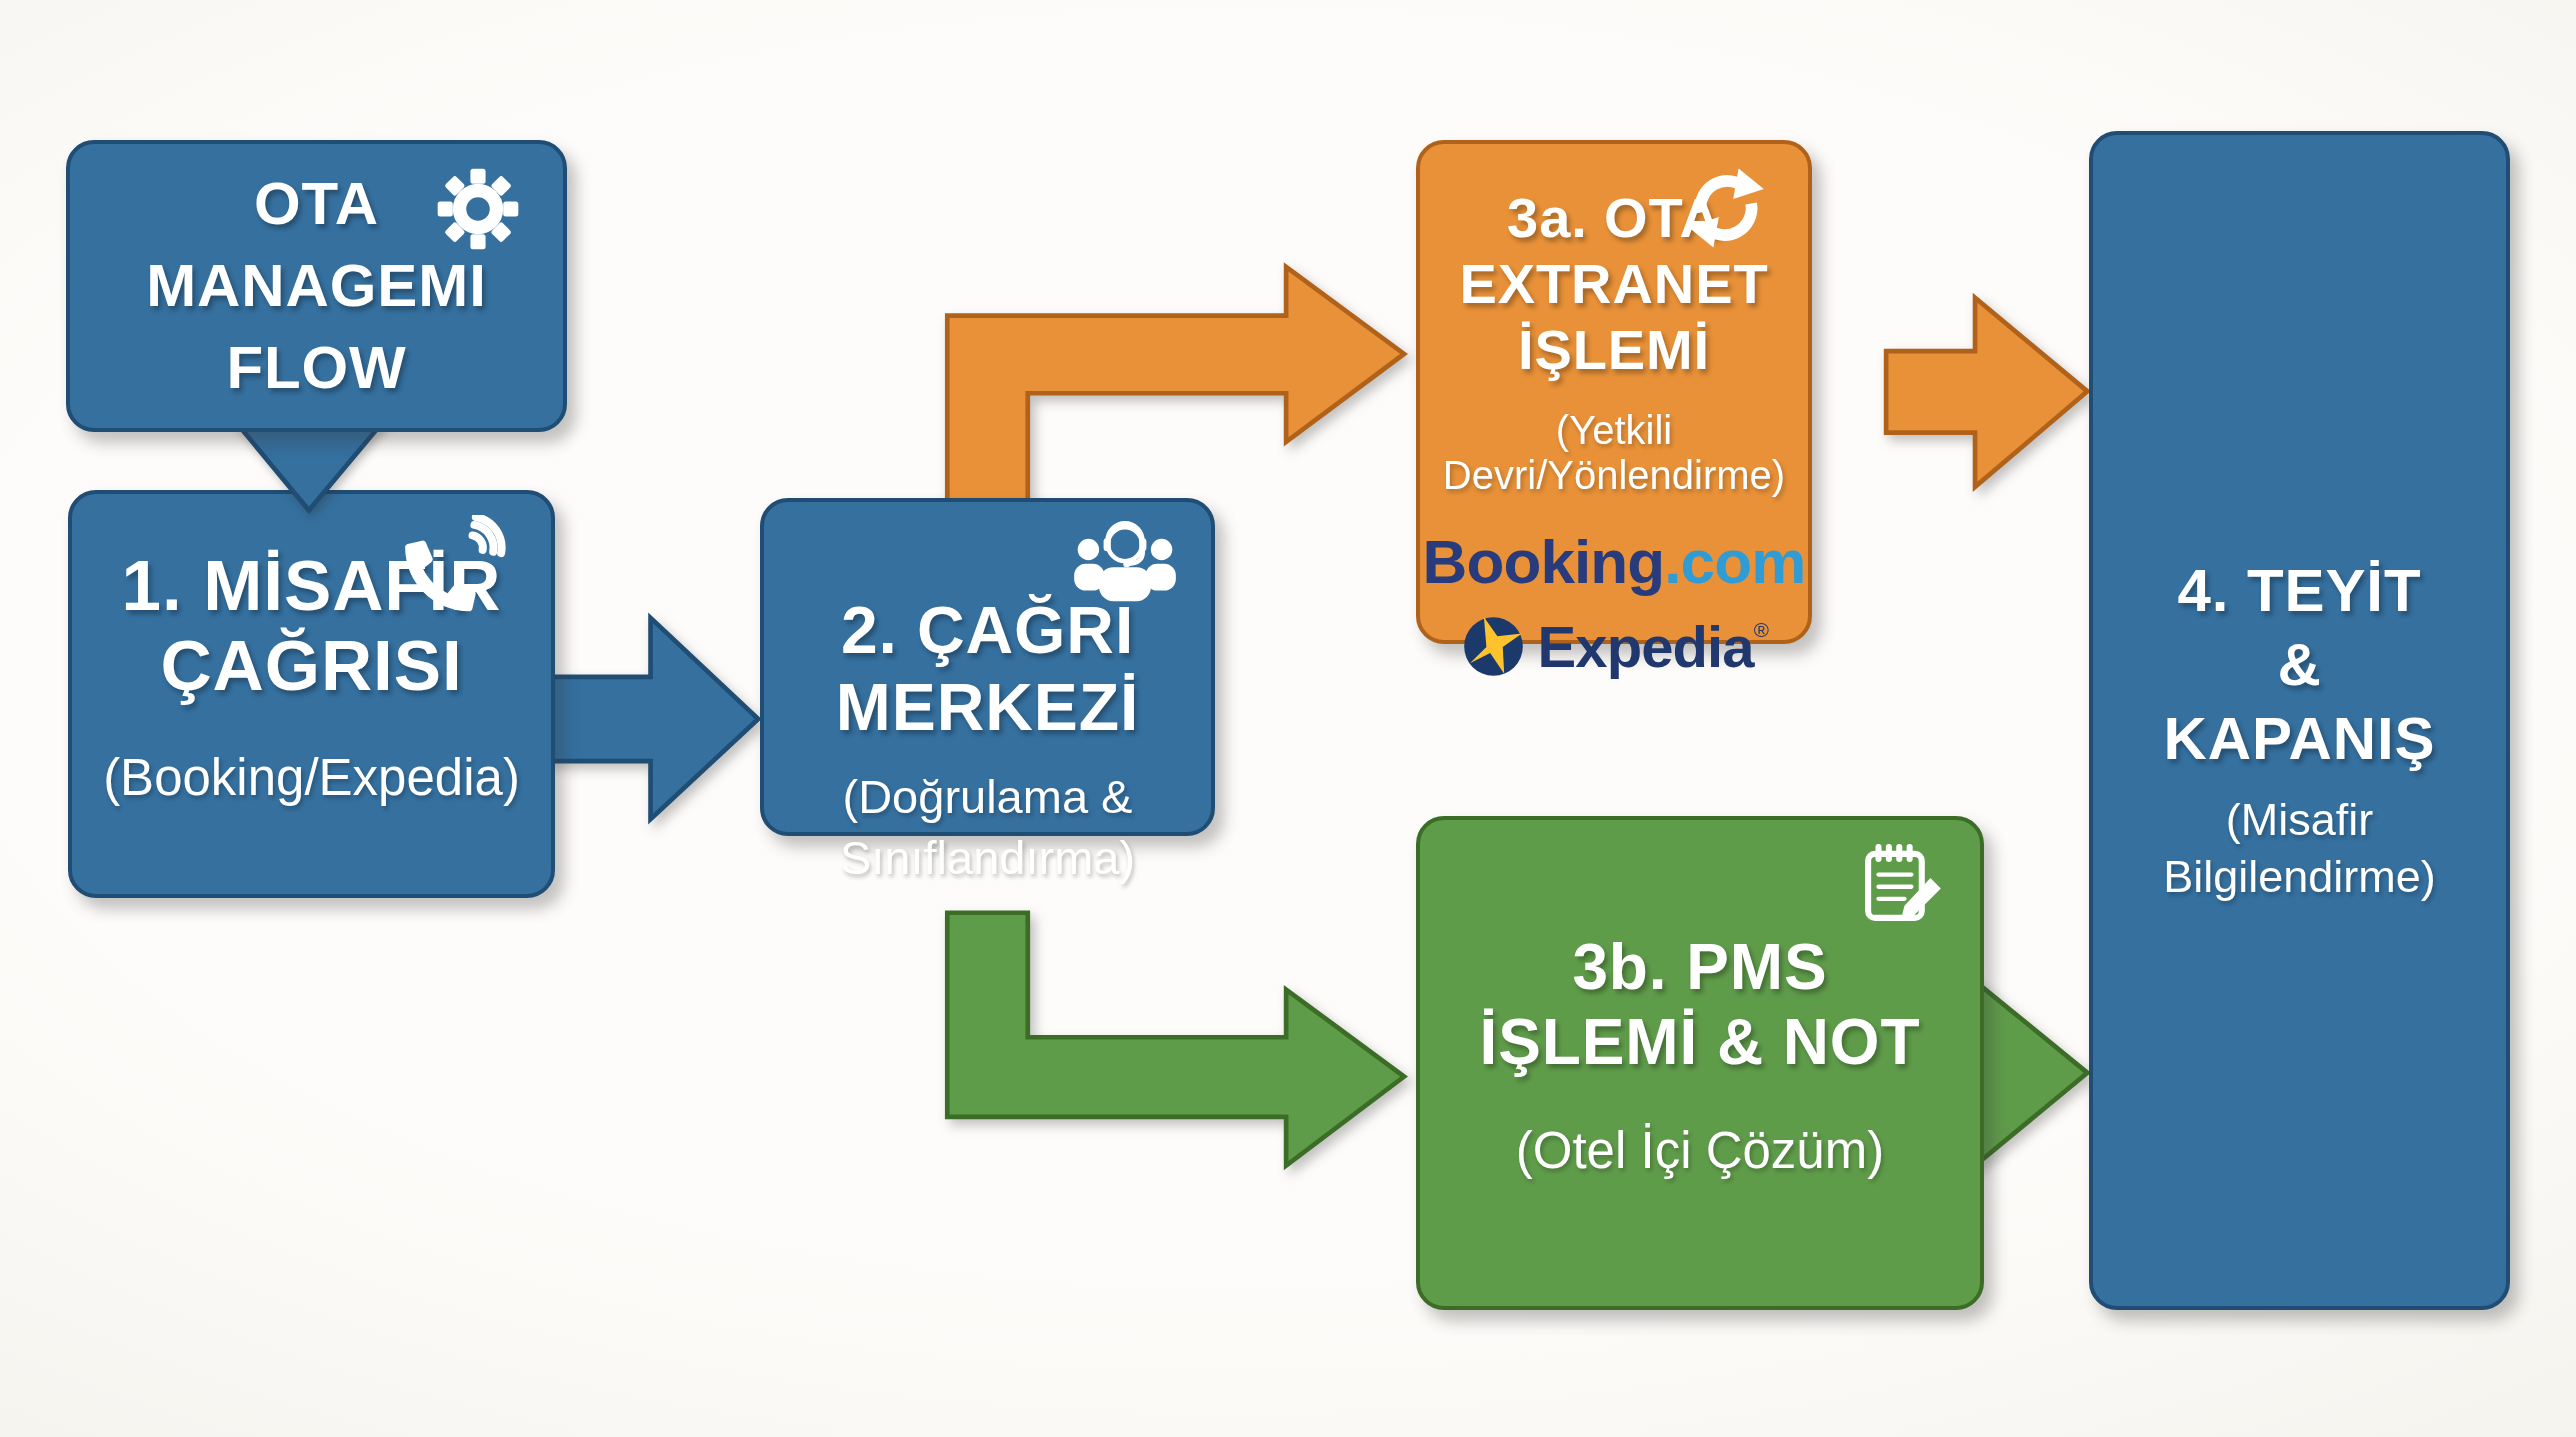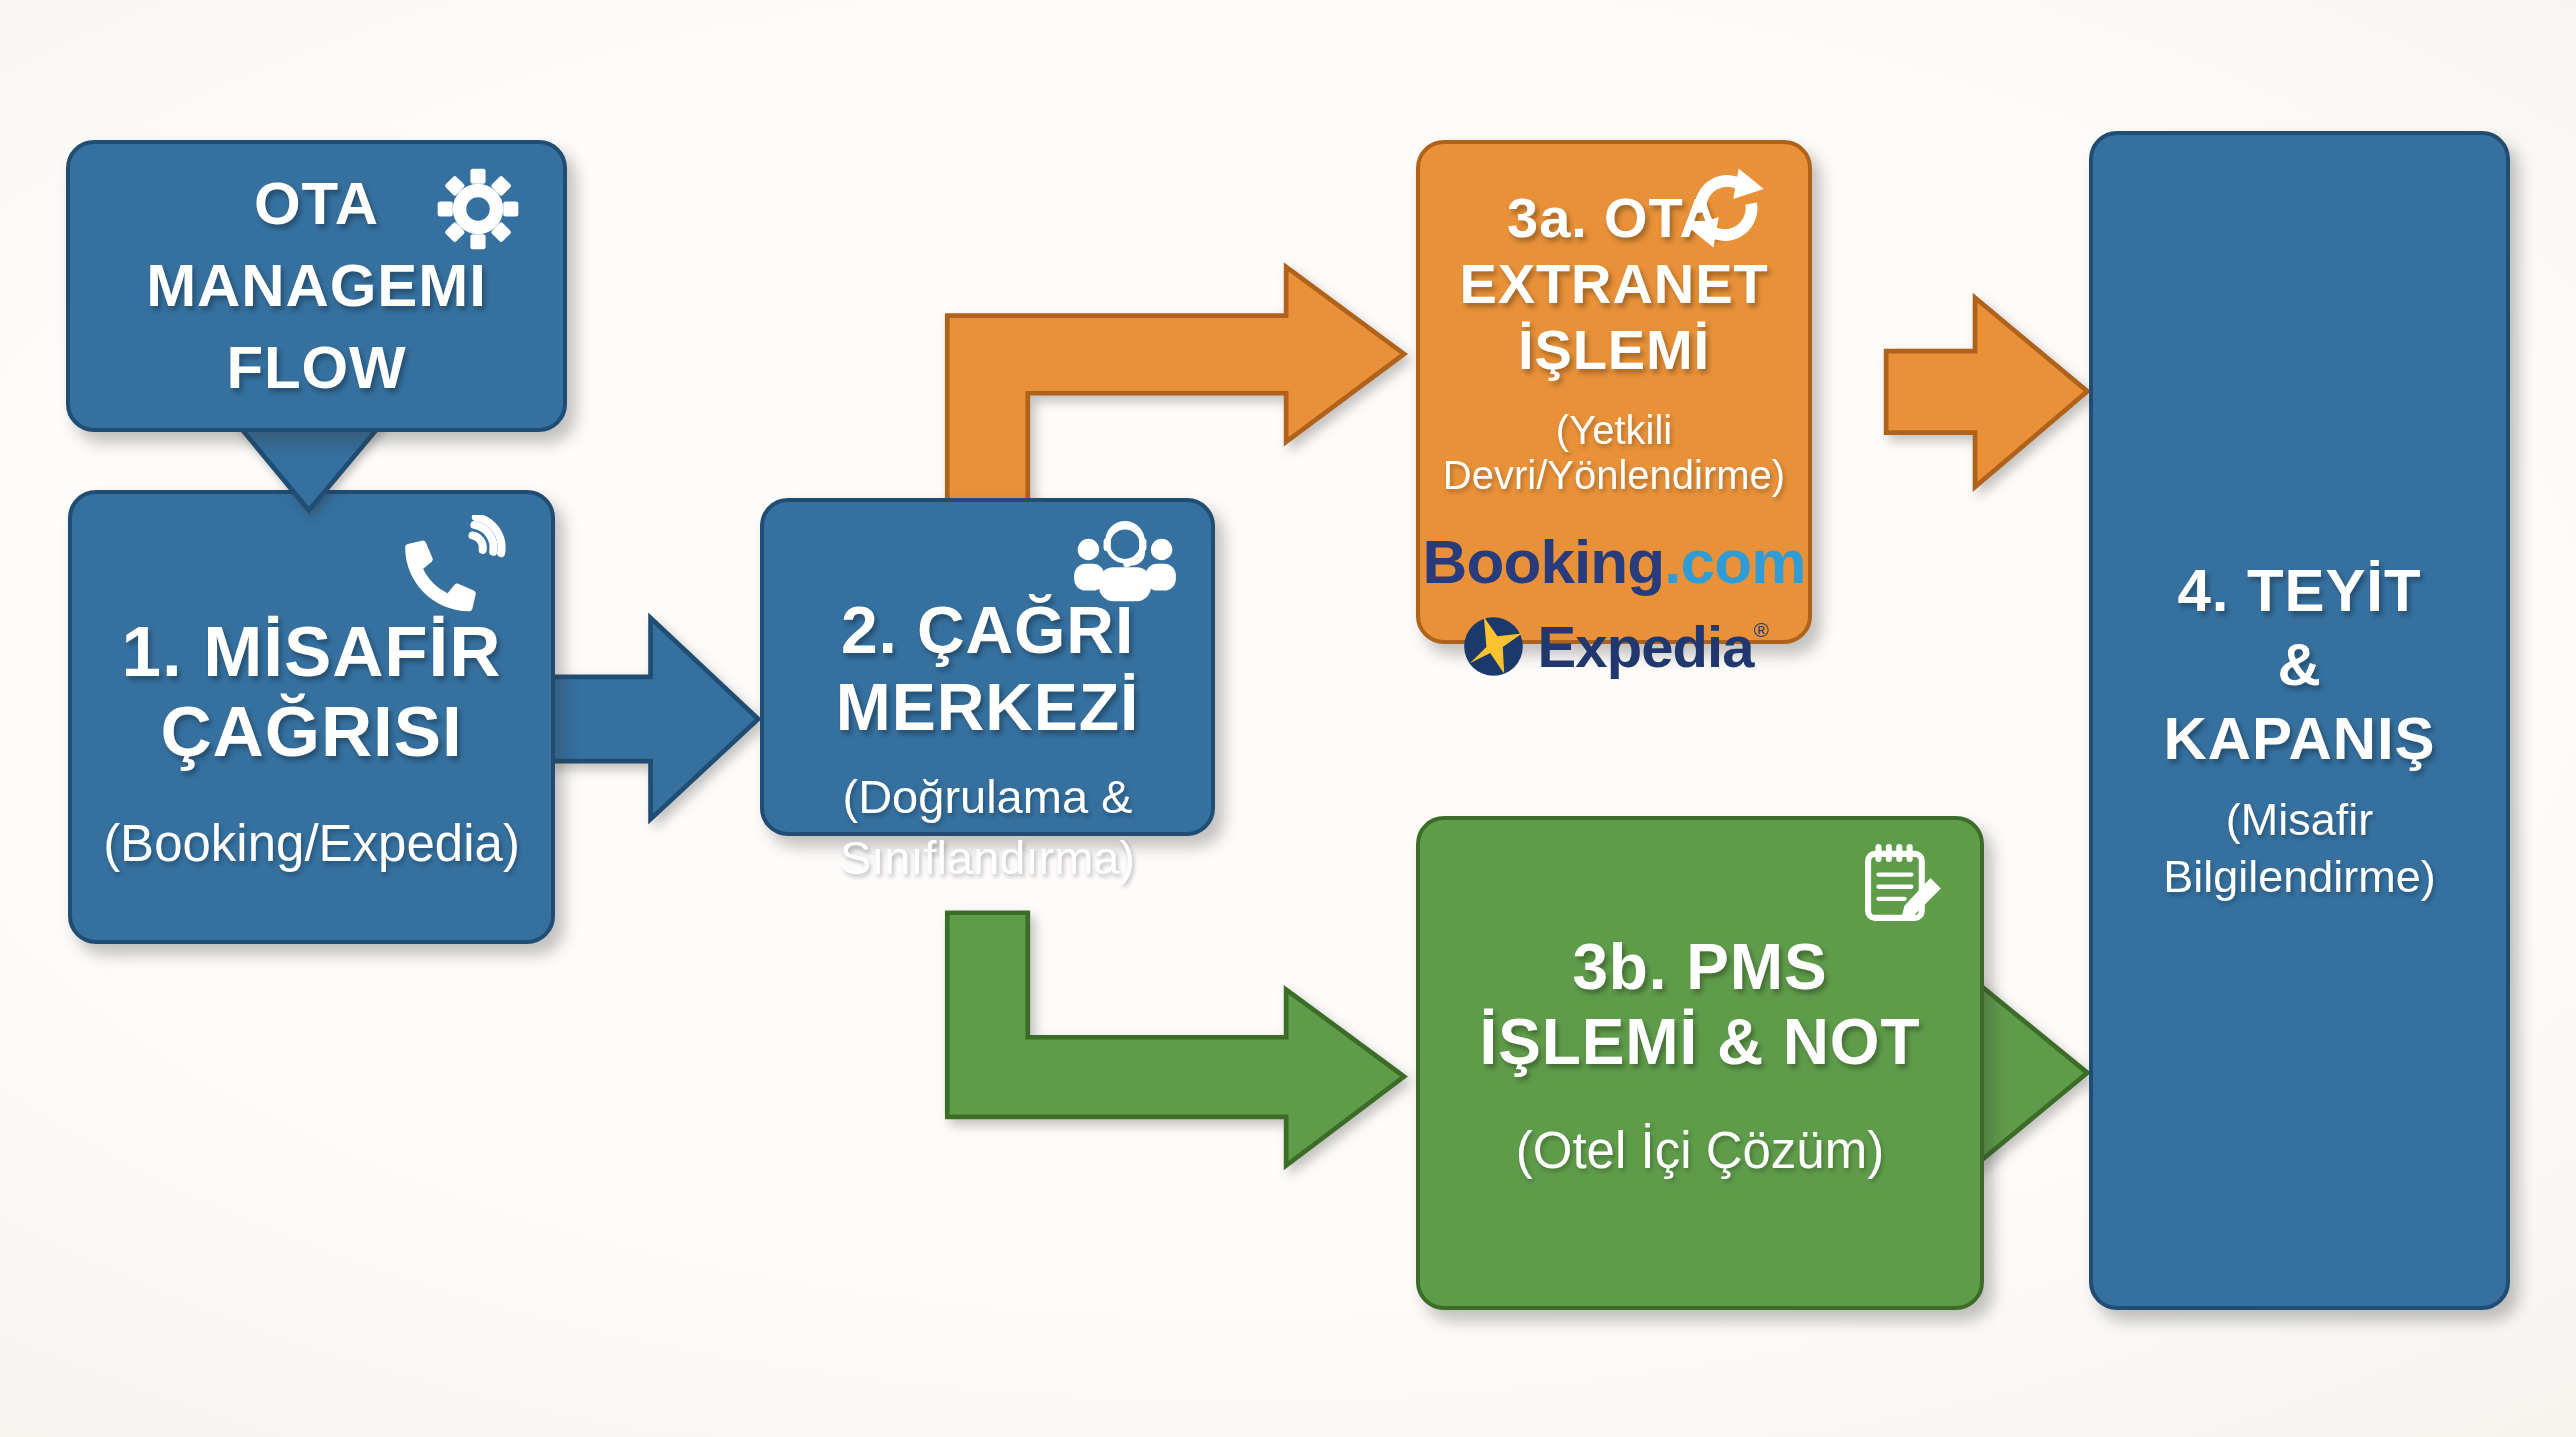--- a/index.html
+++ b/index.html
@@ -32,21 +32,21 @@
   .node.blue   { background: #35709f; border: 4.7px solid #1f4d74; }
   .node.orange { background: #e89138; border: 4.7px solid #b0621a; }
   .node.green  { background: #5f9c4a; border: 4.7px solid #3c6d27; }
 
   .title { font-weight: bold; text-shadow: 2.8px 3.7px 5.6px rgba(0,0,0,0.30); letter-spacing: 0.9px; }
   .subtitle { font-weight: normal; text-shadow: 1.9px 2.8px 4.7px rgba(0,0,0,0.25); }
 
   #bubble { left: 66px; top: 140px; width: 501px; height: 292px; z-index: 4; justify-content: center; }
   #bubble .title { font-size: 60px; line-height: 82px; }
 
-  #step1 { left: 68px;  top: 490px; width: 487px; height: 454px; padding-top: 118px; }
+  #step1 { left: 68px;  top: 490px; width: 487px; height: 408px; padding-top: 52px; }
   #step1 .title { font-size: 71px; line-height: 80px; }
   #step1 .subtitle { font-size: 51px; margin-top: 42px; }
 
   #step2 { left: 760px; top: 498px; width: 455px; height: 338px; padding-top: 90px; }
   #step2 .title { font-size: 66px; line-height: 77px; }
   #step2 .subtitle { font-size: 47px; line-height: 53px; margin-top: 24px; }
 
   #step3a { left: 1416px; top: 140px; width: 396px; height: 504px; padding-top: 41px; }
   #step3a .title { font-size: 56px; line-height: 66px; }
   #step3a .subtitle { font-size: 40px; margin-top: 25px; }

